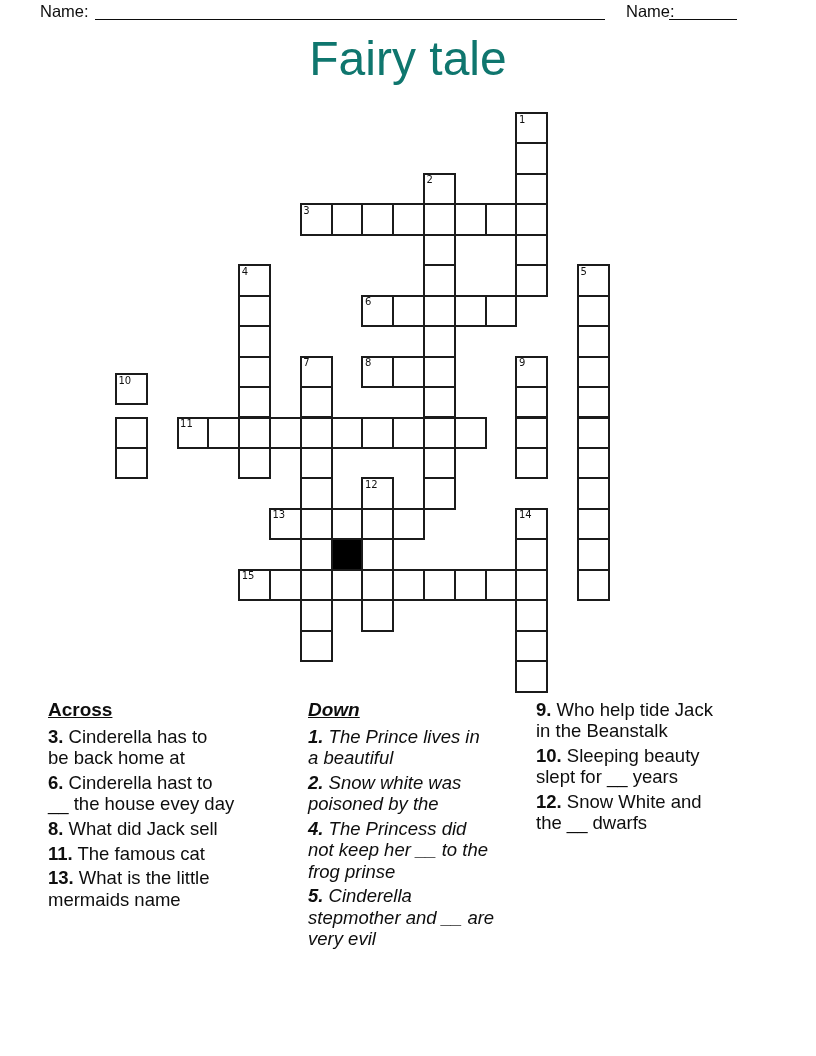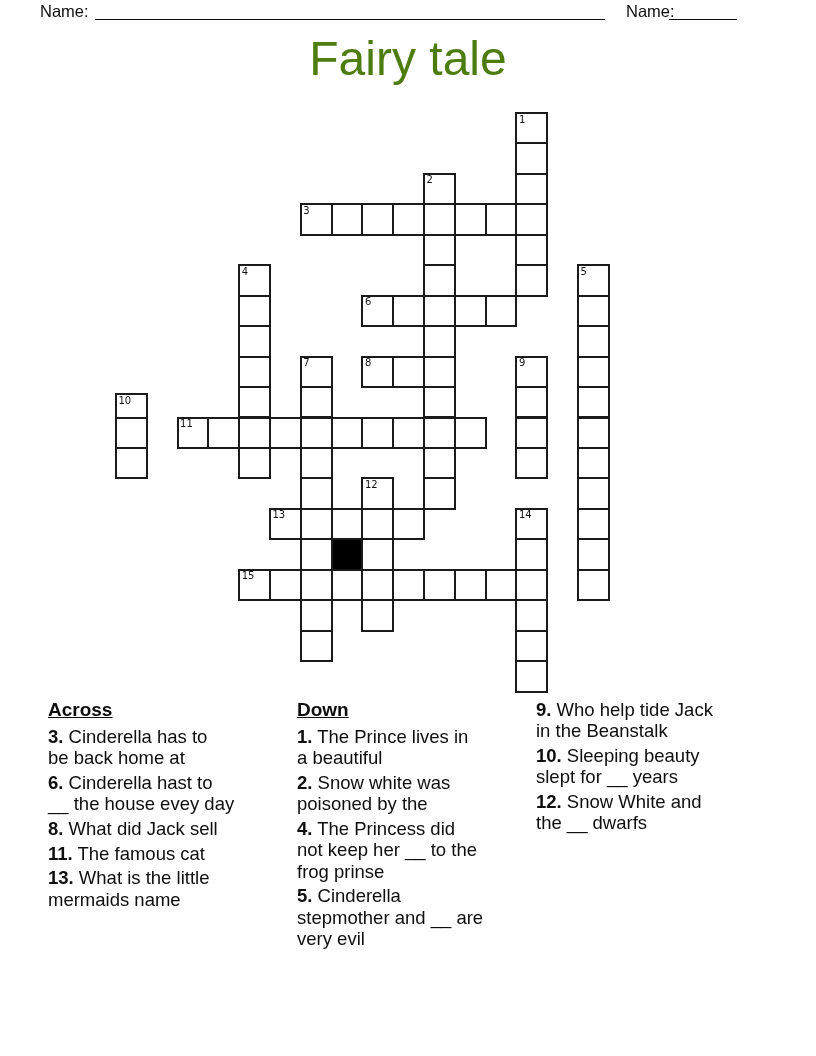--- a/index.html
+++ b/index.html
@@ -12,38 +12,38 @@
   
   .hdr-label{position:absolute;top:2px;font-size:16.5px;color:#0e0e0e;}
   .name-label{left:40px;}
   .date-label{left:626px;}
   .rule{position:absolute;top:4px;height:15px;border-bottom:1.7px solid #0c0c0c;}
   .name-rule{left:95px;width:510px;}
   .date-rule{left:669px;width:68px;}
   
   .title{
     position:absolute;top:31px;left:0;width:816px;margin:0;
-    text-align:center;font-size:48px;line-height:1.15;font-weight:normal;color:#4d7c0f;
+    text-align:center;font-size:48px;line-height:1.15;font-weight:normal;color:#0f766e;
     letter-spacing:0px;
   }
   
   .grid{position:absolute;left:115px;top:112px;width:500px;height:585px;}
   .cell{
     position:absolute;width:32.8px;height:32.45px;box-sizing:border-box;
     border:2px solid #1b1b1b;background:#ffffff;
   }
   .cell.black{background:#000000;}
   .cell-num{
     position:absolute;left:1.5px;top:0.5px;font-size:10px;line-height:10px;
     font-family:"DejaVu Sans",sans-serif;color:#111;
   }
   
   .clues{position:absolute;top:699px;font-size:18.5px;line-height:21.4px;color:#0e0e0e;}
   .col1{left:48px;width:238px;}
-  .col2{left:297px;width:228px;}
+  .col2{left:308px;width:228px;font-style:italic;}
   .col3{left:536px;width:218px;}
   .clues-heading{font-weight:bold;text-decoration:underline;margin:0 0 5px 0;font-size:19px;line-height:22px;}
   .clue{white-space:pre-line;margin:0 0 3.2px 0;}
   .clue b{font-weight:bold;}
 </style>
 </head>
 <body>
 
 <div class="page">
 
@@ -101,21 +101,21 @@
       </div>
       <div class="cell" style="left: 246.4px; top: 243.6px;">
         <span class="cell-num">8</span>
       </div>
       <div class="cell" style="left: 277.2px; top: 243.6px;"></div>
       <div class="cell" style="left: 308px; top: 243.6px;"></div>
       <div class="cell" style="left: 400.4px; top: 243.6px;">
         <span class="cell-num">9</span>
       </div>
       <div class="cell" style="left: 462px; top: 243.6px;"></div>
-      <div class="cell" style="left: 0px; top: 281px;">
+      <div class="cell" style="left: 0px; top: 261px;">
         <span class="cell-num">10</span>
       </div>
       <div class="cell" style="left: 123.2px; top: 274.05px;"></div>
       <div class="cell" style="left: 184.8px; top: 274.05px;"></div>
       <div class="cell" style="left: 308px; top: 274.05px;"></div>
       <div class="cell" style="left: 400.4px; top: 274.05px;"></div>
       <div class="cell" style="left: 462px; top: 274.05px;"></div>
       <div class="cell" style="left: 0px; top: 304.5px;"></div>
       <div class="cell" style="left: 61.6px; top: 304.5px;">
         <span class="cell-num">11</span>

